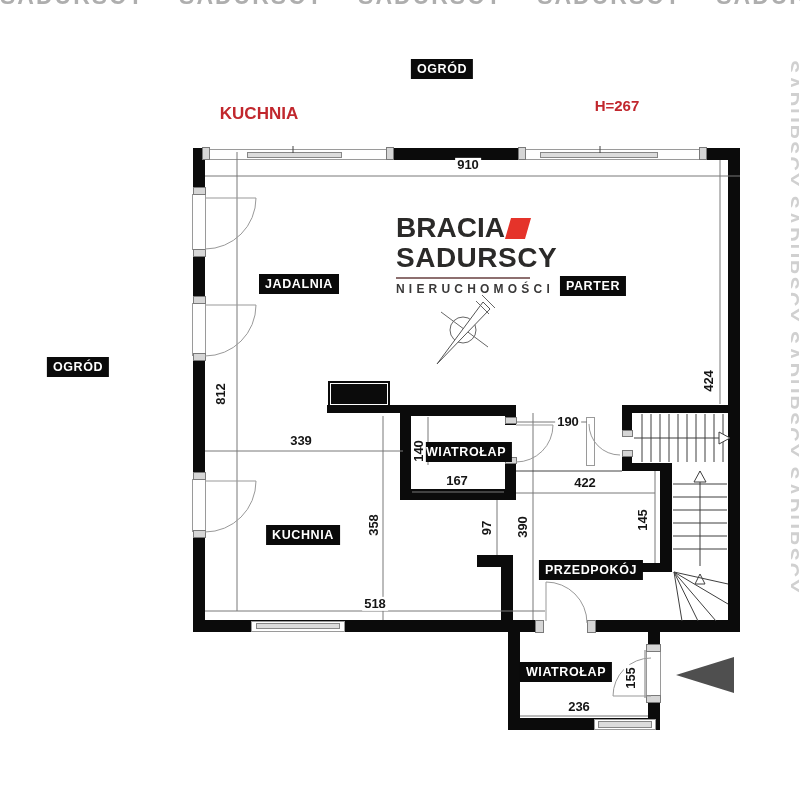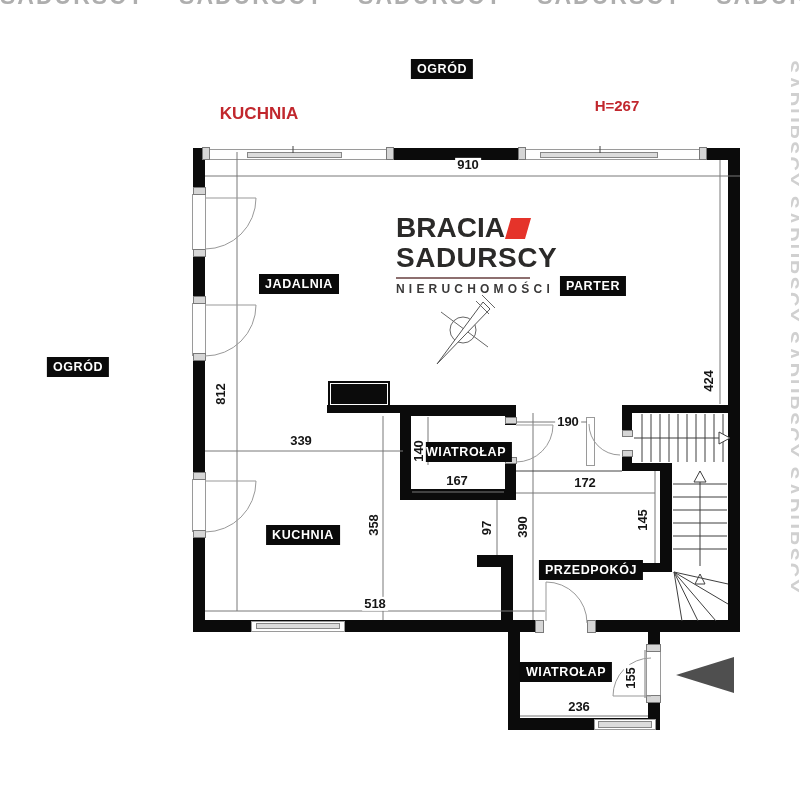--- a/index.html
+++ b/index.html
@@ -210,21 +210,21 @@
   <div class="roomlabel" style="left:591px;top:534px;margin-top:36px;">PRZEDPOKÓJ</div>
   <div class="roomlabel" style="left:566px;top:672px;">WIATROŁAP</div>
 
   <div class="dim" style="left:468px;top:165px;">910</div>
   <div class="dim v" style="left:709px;top:381px;">424</div>
   <div class="dim v" style="left:221px;top:394px;">812</div>
   <div class="dim" style="left:301px;top:441px;">339</div>
   <div class="dim v" style="left:419px;top:451px;">140</div>
   <div class="dim" style="left:457px;top:481px;text-align:center;">167</div>
   <div class="dim" style="left:568px;top:422px;">190</div>
-  <div class="dim" style="left:585px;top:483px;">172</div>
+  <div class="dim" style="left:585px;top:483px;">422</div>
   <div class="dim v" style="left:643px;top:520px;">145</div>
   <div class="dim v" style="left:523px;top:527px;">390</div>
   <div class="dim v" style="left:487px;top:528px;">97</div>
   <div class="dim v" style="left:374px;top:525px;">358</div>
   <div class="dim" style="left:375px;top:604px;">518</div>
   <div class="dim v" style="left:631px;top:678px;">155</div>
   <div class="dim" style="left:579px;top:707px;">236</div>
 
   <div class="entrance-arrow"></div>
 

